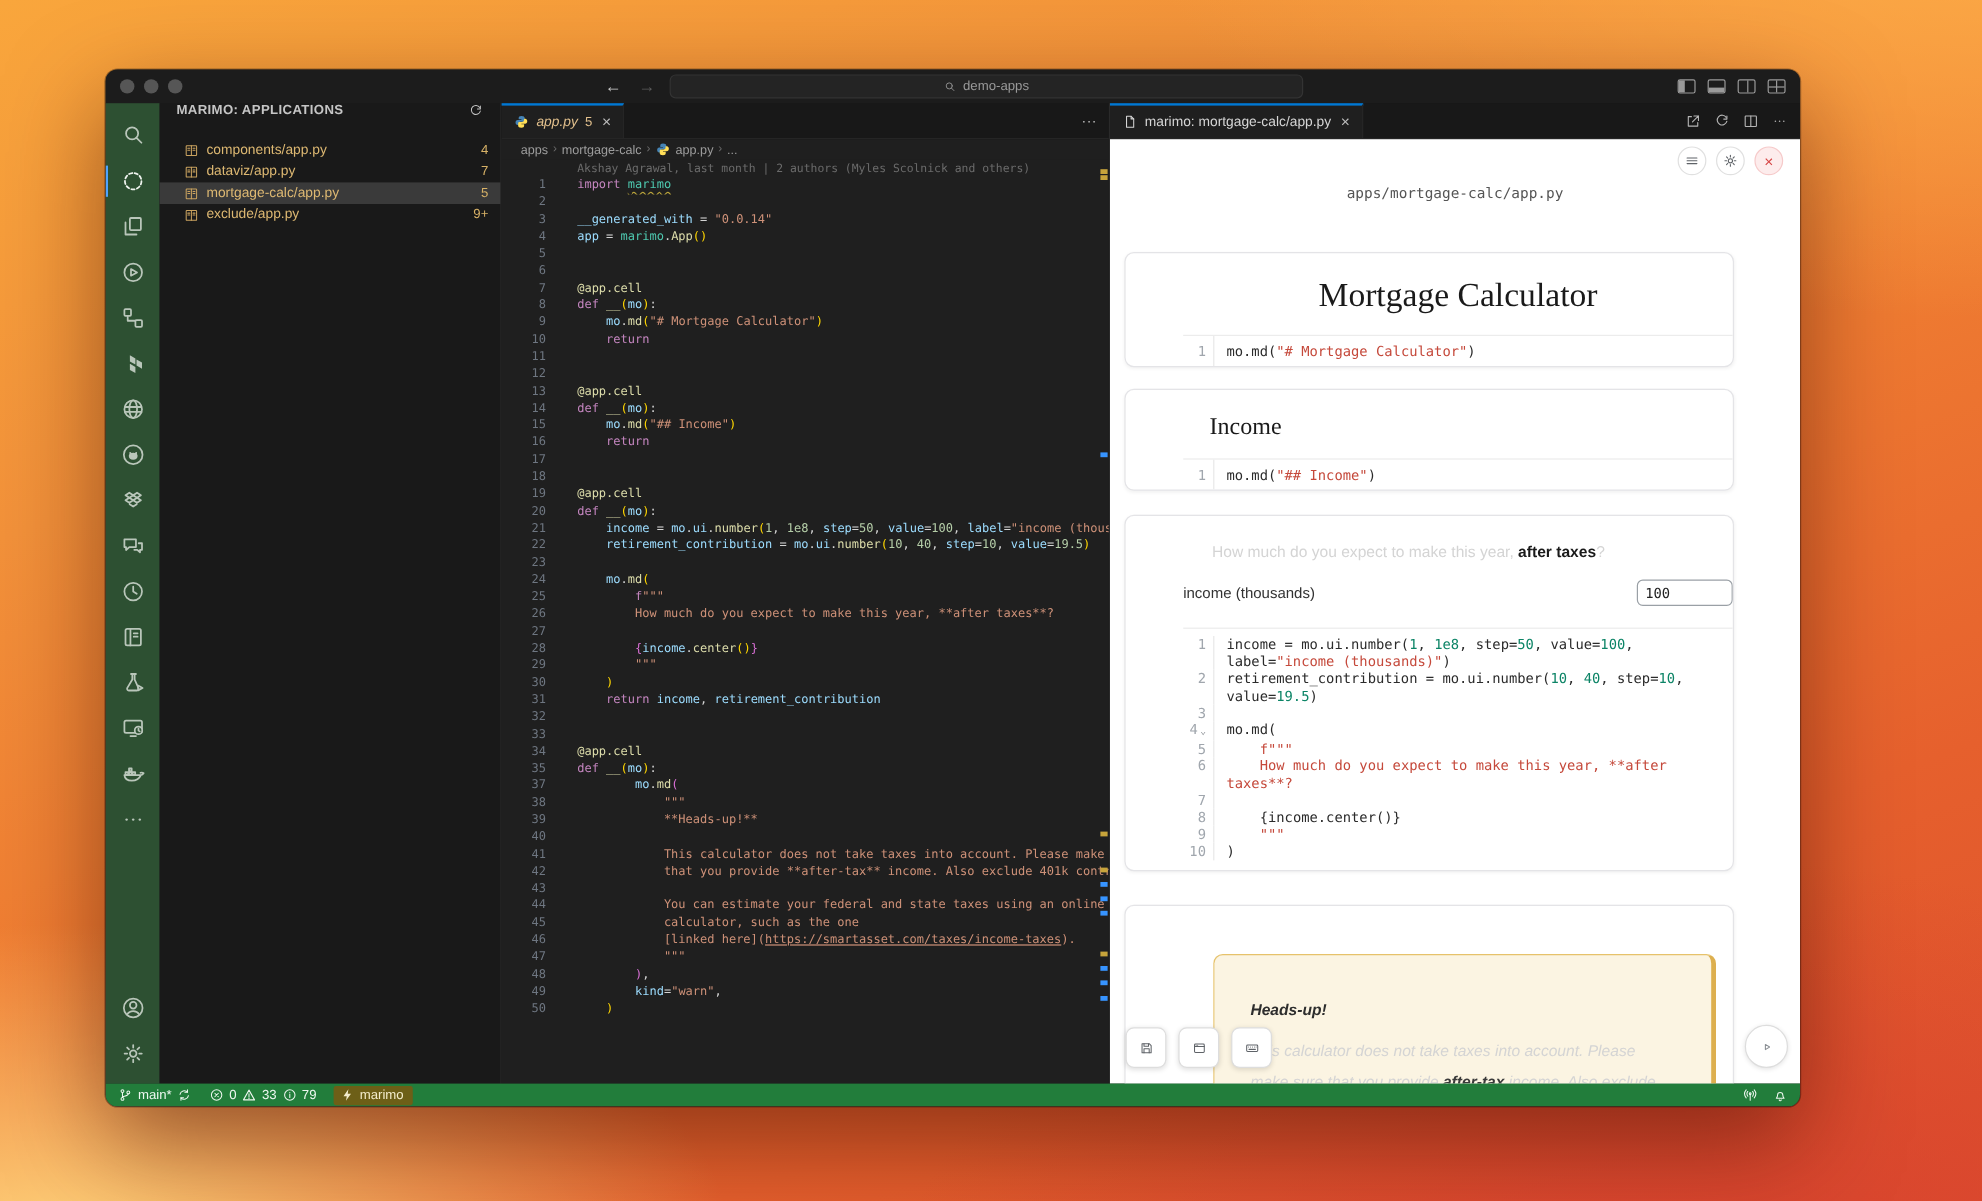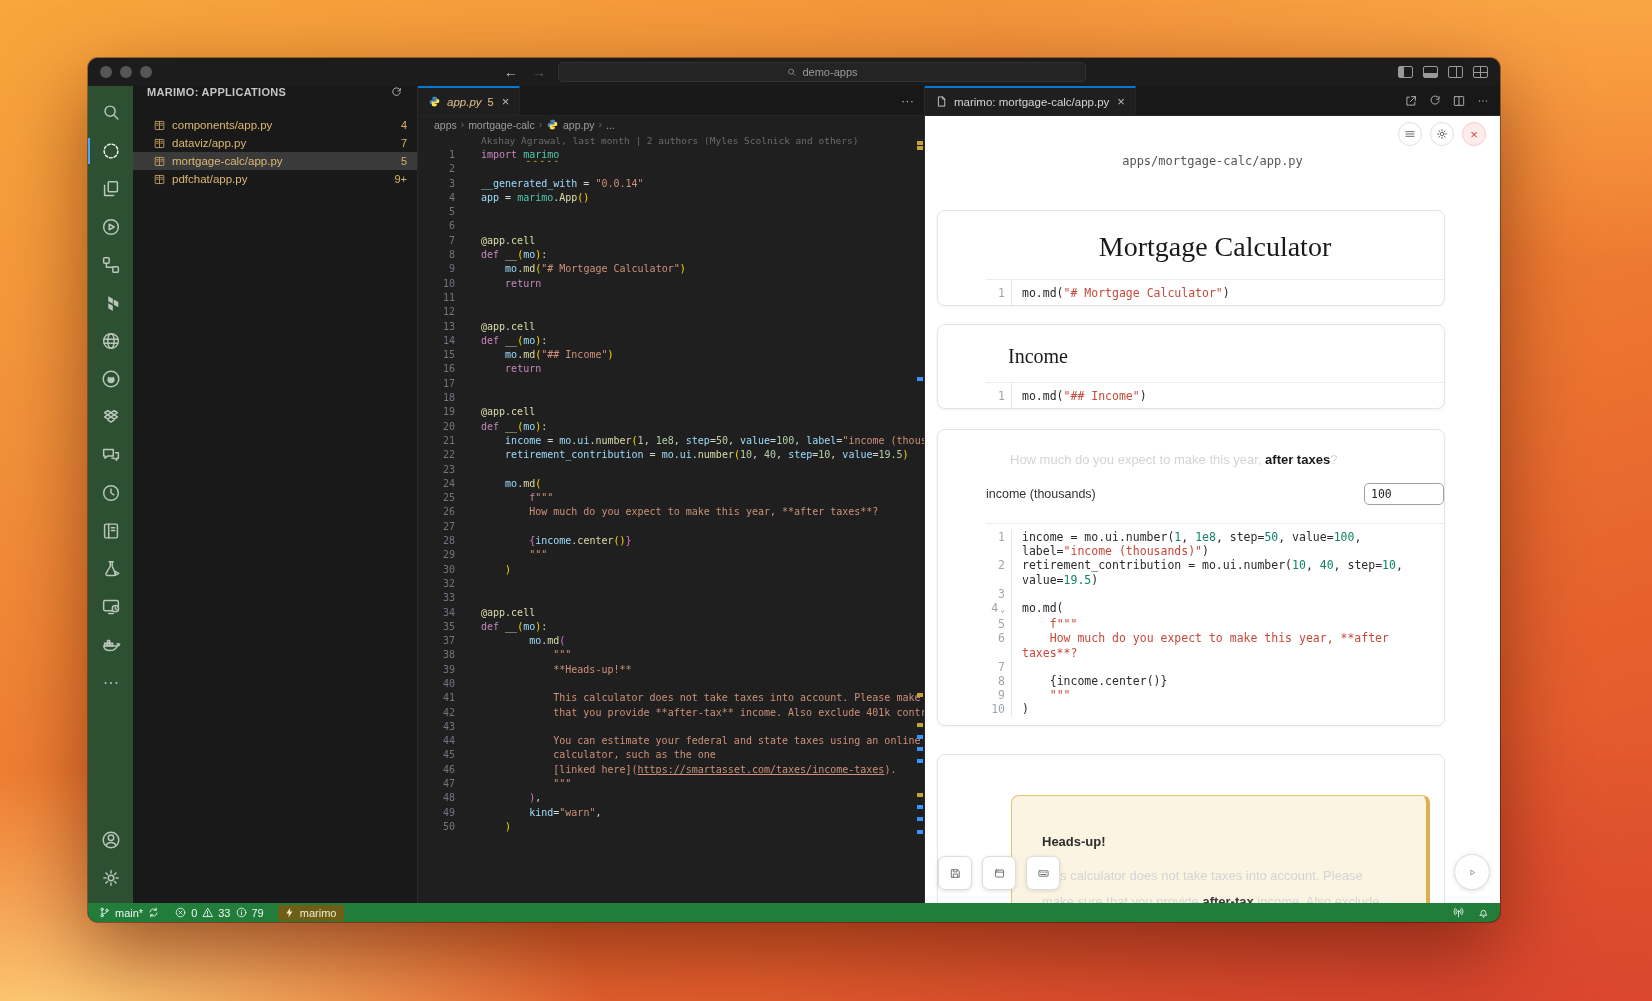--- a/index.html
+++ b/index.html
@@ -97,21 +97,21 @@
   .tk-b{font-weight:bold}
   .q-line { font-size:13px; color:#1a1a1a; padding:22px 0 0 24px; }
   .input-row { display:flex; align-items:center; justify-content:space-between; gap:8px; padding:16px 0 18px; }
   .input-label { font-size:12.5px; color:#333; }
   .num-input { width:80px; height:22px; border:1.5px solid #9aa0a6; border-radius:5px; font-family:"DejaVu Sans Mono", monospace; font-size:11.5px; color:#222; padding:0 6px; background:#fff; }
   .pcode { border-top:1px solid #ececec; padding:6px 14px 8px 0; font-family:"DejaVu Sans Mono", monospace; font-size:11.5px; line-height:14.2px; }
   .pline { display:flex; }
   .pline .pg2 { width:26px; flex:none; text-align:right; color:#a0a6ad; padding-right:6px; border-right:1px solid #e8e8e8; }
   .pline .pc2 { padding-left:10px; white-space:pre-wrap; flex:1; }
   .fold { color:#8b8f94; font-size:8px; margin-left:2px; }
-  .callout { margin:40px 14px 0 25px; background:#fbf4e2; border:1px solid #e6c26b; border-right:4px solid #ddaf4e; border-radius:8px; padding:38px 30px 30px 30px; }
+  .callout { margin:40px 14px 0 25px; background:#fbf4e2; border:1px solid #e6c26b; border-right:4px solid #ddaf4e; border-radius:8px; padding:38px 30px 30px 30px;font-style:italic; }
   .callout .co-title { font-size:13px; font-weight:bold; color:#2d2d2d; }
   .callout p { font-size:13px; color:#3a3a3a; line-height:26px; margin-top:14px; }
   .float-btn { position:absolute; width:34px; height:34px; border-radius:7px; border:1px solid #ddd; background:#fff; box-shadow:0 1px 4px rgba(0,0,0,.12); display:flex; align-items:center; justify-content:center; color:#5f6368; bottom:13px; }
   .float-btn svg { width:17px; height:17px; }
   .run-btn { position:absolute; width:36px; height:36px; border-radius:50%; border:1px solid #ddd; background:#fff; box-shadow:0 1px 4px rgba(0,0,0,.12); right:10px; bottom:13px; display:flex; align-items:center; justify-content:center; color:#8a8f94; }
   .run-btn svg { width:18px; height:18px; }
   
   .statusbar { position:absolute; left:0; right:0; bottom:0; height:19px; background:#227d3b; display:flex; align-items:center; color:#eef7f0; font-size:11px; padding:0 10px; gap:14px; }
   .sb-seg { display:flex; align-items:center; gap:4px; }
   .sb-seg svg { width:12px; height:12px; }
@@ -352,21 +352,21 @@
     <span class="sb-label">mortgage-calc/app.py</span>
     <span class="sb-badge">5</span>
           </div>
           <div class="sb-item">
             <span style="display:inline-flex;width:13px;height:13px">
               <svg viewBox="0 0 24 24" fill="none" stroke="currentColor" stroke-width="1.6" stroke-linecap="round" stroke-linejoin="round" style="width:100%;height:100%">
                 <rect x="4" y="4.5" width="16" height="15" rx="1"></rect>
                 <path d="M12 4.5v15M6.5 8.5h3M6.5 11.5h3M14.5 8.5h3M14.5 11.5h3"></path>
               </svg>
             </span>
-    <span class="sb-label">pdfchat/app.py</span>
+    <span class="sb-label">exclude/app.py</span>
     <span class="sb-badge">9+</span>
           </div>
         </div>
     </div>
 
     <div class="group1">
       <div class="tabsbar">
         <div class="tab">
           <span class="pyico" style="display: inline-flex; width: 13px; height: 13px;">
               <svg viewBox="0 0 24 24" fill="none" stroke="currentColor" stroke-width="1.6" stroke-linecap="round" stroke-linejoin="round" style="width:100%;height:100%">
@@ -423,20 +423,21 @@
             <div class="eline"><span class="g">21</span><span class="c"><span class="tk-t">    </span><span class="tk-v">income</span><span class="tk-t"> = </span><span class="tk-v">mo</span><span class="tk-t">.</span><span class="tk-v">ui</span><span class="tk-t">.</span><span class="tk-f">number</span><span class="tk-b1">(</span><span class="tk-n">1</span><span class="tk-t">, </span><span class="tk-n">1e8</span><span class="tk-t">, </span><span class="tk-v">step</span><span class="tk-t">=</span><span class="tk-n">50</span><span class="tk-t">, </span><span class="tk-v">value</span><span class="tk-t">=</span><span class="tk-n">100</span><span class="tk-t">, </span><span class="tk-v">label</span><span class="tk-t">=</span><span class="tk-s">"income (thousands)"</span></span></div>
             <div class="eline"><span class="g">22</span><span class="c"><span class="tk-t">    </span><span class="tk-v">retirement_contribution</span><span class="tk-t"> = </span><span class="tk-v">mo</span><span class="tk-t">.</span><span class="tk-v">ui</span><span class="tk-t">.</span><span class="tk-f">number</span><span class="tk-b1">(</span><span class="tk-n">10</span><span class="tk-t">, </span><span class="tk-n">40</span><span class="tk-t">, </span><span class="tk-v">step</span><span class="tk-t">=</span><span class="tk-n">10</span><span class="tk-t">, </span><span class="tk-v">value</span><span class="tk-t">=</span><span class="tk-n">19.5</span><span class="tk-b1">)</span></span></div>
             <div class="eline"><span class="g">23</span><span class="c"></span></div>
             <div class="eline"><span class="g">24</span><span class="c"><span class="tk-t">    </span><span class="tk-v">mo</span><span class="tk-t">.</span><span class="tk-f">md</span><span class="tk-b1">(</span></span></div>
             <div class="eline"><span class="g">25</span><span class="c"><span class="tk-t">        </span><span class="tk-k">f</span><span class="tk-s">"""</span></span></div>
             <div class="eline"><span class="g">26</span><span class="c"><span class="tk-s">        How much do you expect to make this year, **after taxes**?</span></span></div>
             <div class="eline"><span class="g">27</span><span class="c"></span></div>
             <div class="eline"><span class="g">28</span><span class="c"><span class="tk-t">        </span><span class="tk-b2">{</span><span class="tk-v">income</span><span class="tk-t">.</span><span class="tk-f">center</span><span class="tk-b1">()</span><span class="tk-b2">}</span></span></div>
             <div class="eline"><span class="g">29</span><span class="c"><span class="tk-s">        """</span></span></div>
             <div class="eline"><span class="g">30</span><span class="c"><span class="tk-t">    </span><span class="tk-b1">)</span></span></div>
+            <div class="eline"><span class="g">31</span><span class="c"><span class="tk-t">    </span><span class="tk-k">return</span><span class="tk-t"> </span><span class="tk-v">income</span><span class="tk-t">, </span><span class="tk-v">retirement_contribution</span></span></div>
             <div class="eline"><span class="g">32</span><span class="c"></span></div>
             <div class="eline"><span class="g">33</span><span class="c"></span></div>
             <div class="eline"><span class="g">34</span><span class="c"><span class="tk-f">@app.cell</span></span></div>
             <div class="eline"><span class="g">35</span><span class="c"><span class="tk-k">def</span><span class="tk-t"> </span><span class="tk-f">__</span><span class="tk-b1">(</span><span class="tk-v">mo</span><span class="tk-b1">)</span><span class="tk-t">:</span></span></div>
             <div class="eline"><span class="g">37</span><span class="c"><span class="tk-t">        </span><span class="tk-v">mo</span><span class="tk-t">.</span><span class="tk-f">md</span><span class="tk-b2">(</span></span></div>
             <div class="eline"><span class="g">38</span><span class="c"><span class="tk-s">            """</span></span></div>
             <div class="eline"><span class="g">39</span><span class="c"><span class="tk-s">            **Heads-up!**</span></span></div>
             <div class="eline"><span class="g">40</span><span class="c"></span></div>
             <div class="eline"><span class="g">41</span><span class="c"><span class="tk-s">            This calculator does not take taxes into account. Please make sure</span></span></div>
             <div class="eline"><span class="g">42</span><span class="c"><span class="tk-s">            that you provide **after-tax** income. Also exclude 401k contributions.</span></span></div>

